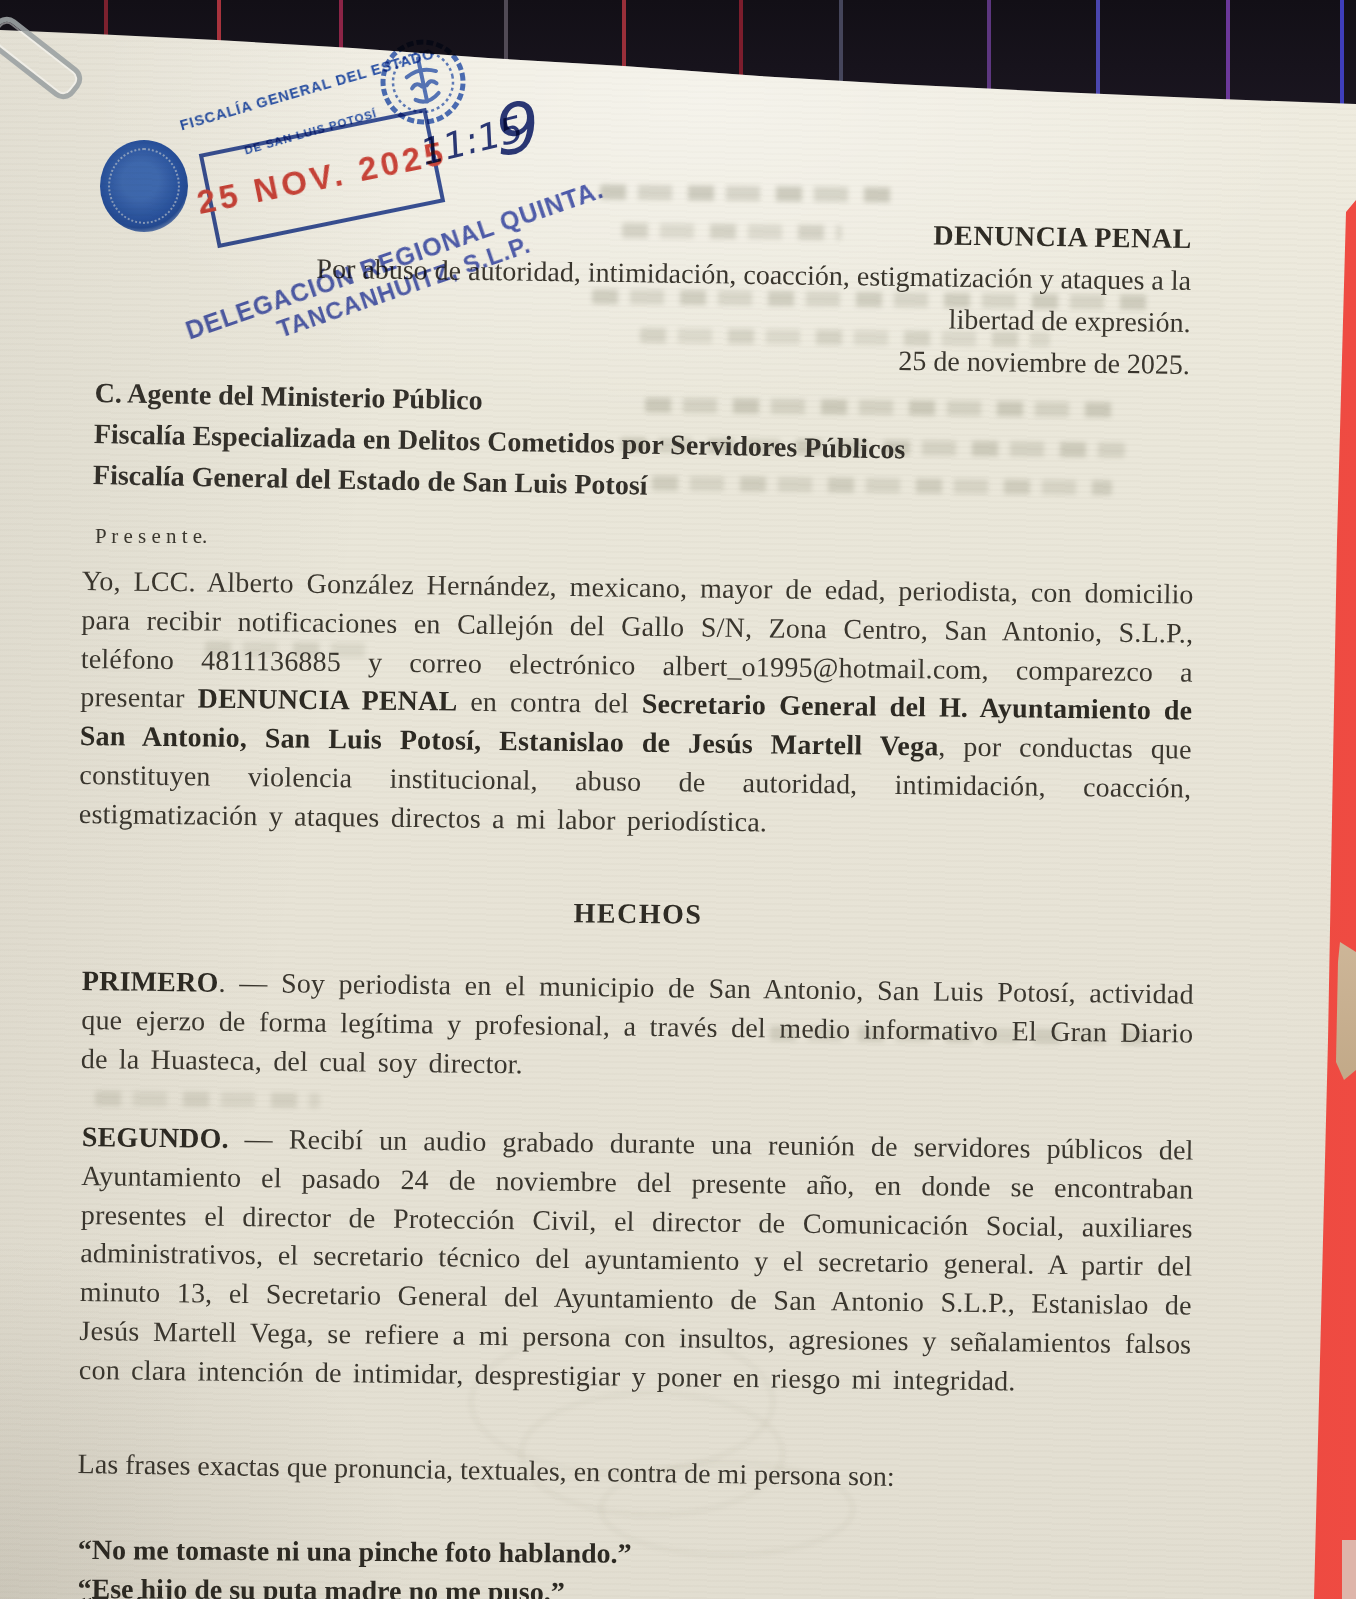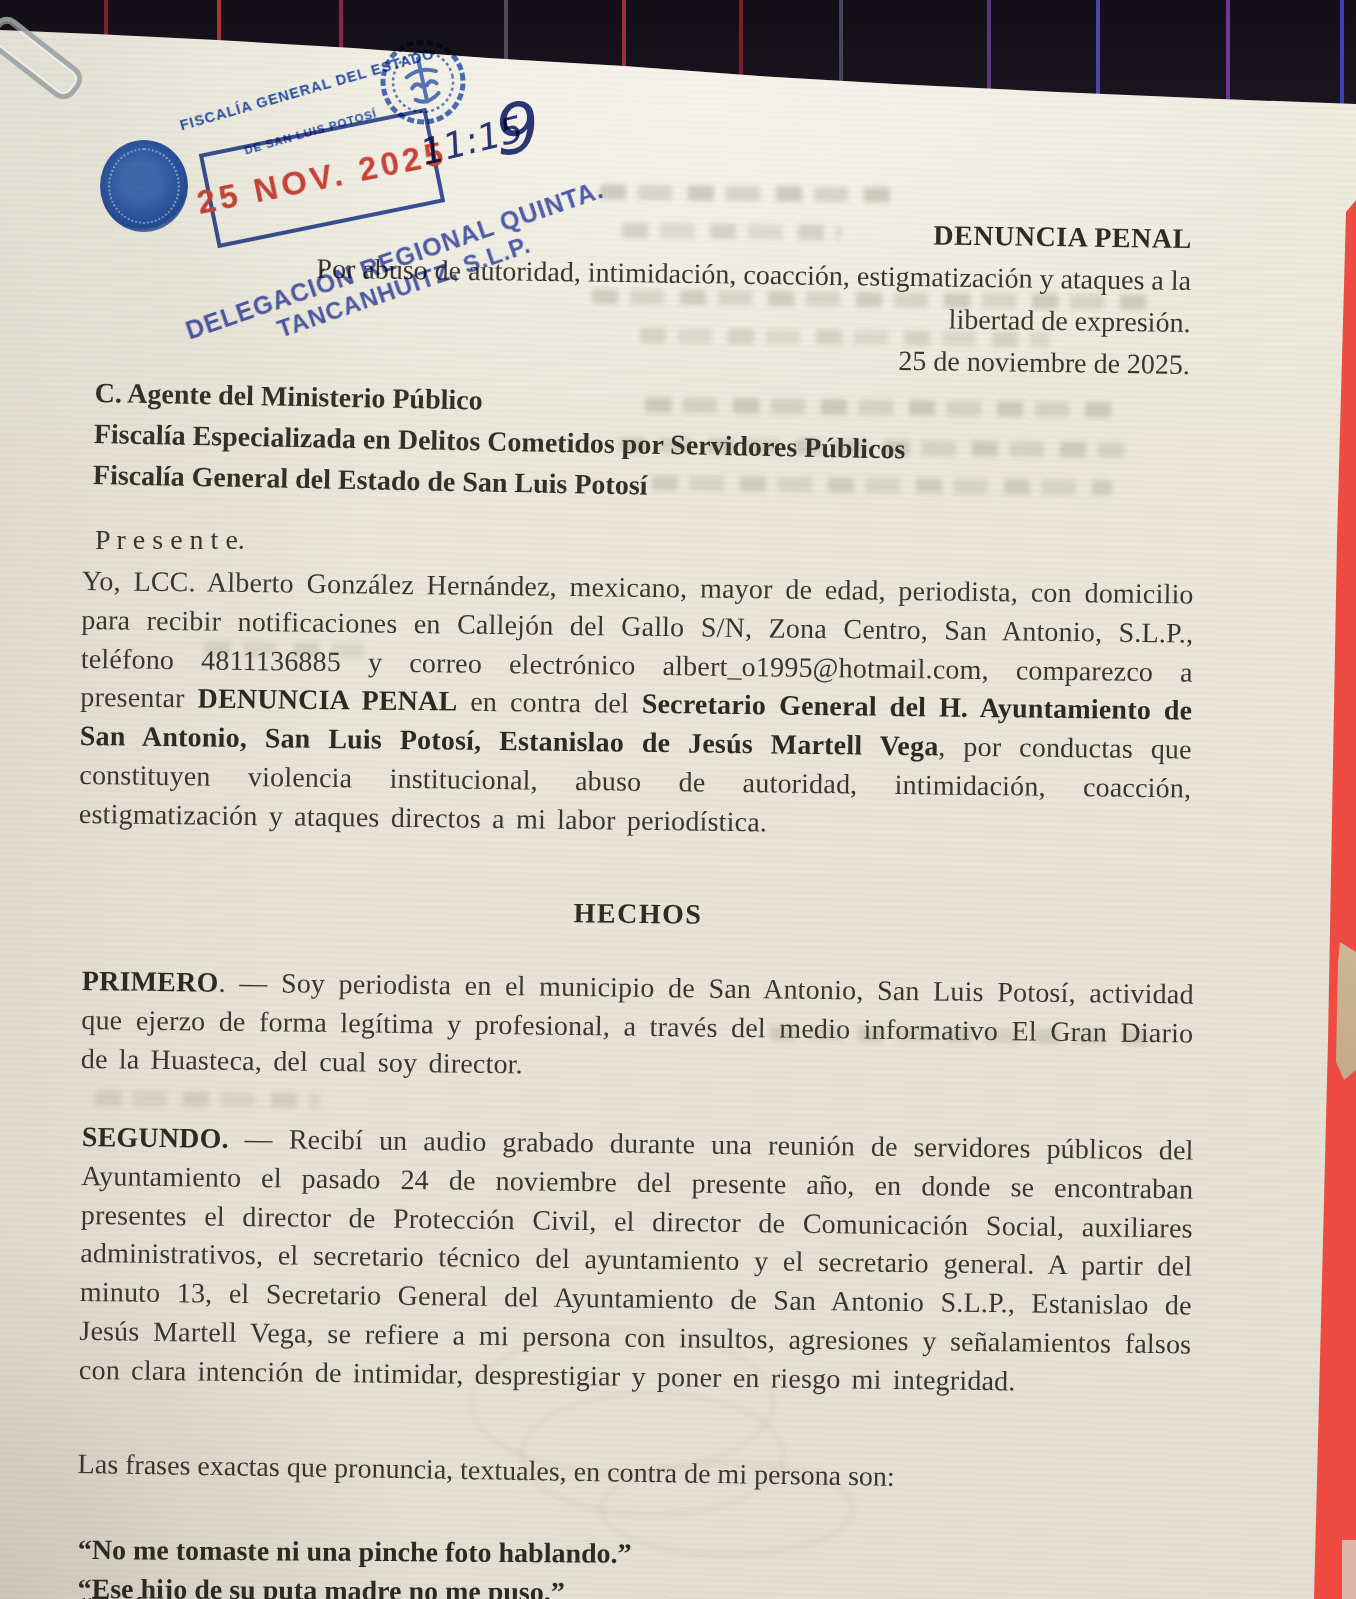--- a/index.html
+++ b/index.html
@@ -39,21 +39,21 @@
     box-shadow:inset 0 0 0 2px rgba(255,255,255,.5);opacity:.9;}
 
   
   .doc{color:#3a362e;}
   .abs{position:absolute;z-index:4;}
   .hdr{left:180px;top:218px;width:1012px;text-align:right;font-size:28px;
        line-height:42px;transform:rotate(.8deg);transform-origin:right top;}
   .hdr .t{font-weight:bold;letter-spacing:.5px;color:#2f2c25;}
   .addr{left:95px;top:372px;font-weight:bold;font-size:28px;line-height:41px;
         transform:rotate(1.1deg);transform-origin:left top;color:#33302a;white-space:nowrap;}
-  .presente{left:95px;top:524px;font-size:28px;text-align:center;}
+  .presente{left:95px;top:524px;font-size:21px;text-align:center;}
   .para{left:82px;top:0;width:1112px;text-align:justify;font-size:28px;
         line-height:38.8px;word-spacing:4px;letter-spacing:.2px;
         transform:rotate(.7deg);transform-origin:left top;}
   .para b{color:#2d2a23;}
   .hechos{left:82px;top:898px;width:1112px;text-align:center;font-weight:bold;
           font-size:28px;letter-spacing:1.5px;transform:rotate(.6deg);color:#2f2c25;}
   .frases{left:78px;top:1448px;font-size:28px;transform:rotate(.9deg);
           transform-origin:left top;white-space:nowrap;}
   .quotes{left:78px;top:1530px;font-weight:bold;font-size:28px;line-height:39px;
           transform:rotate(.4deg);transform-origin:left top;color:#2d2a23;white-space:nowrap;}

